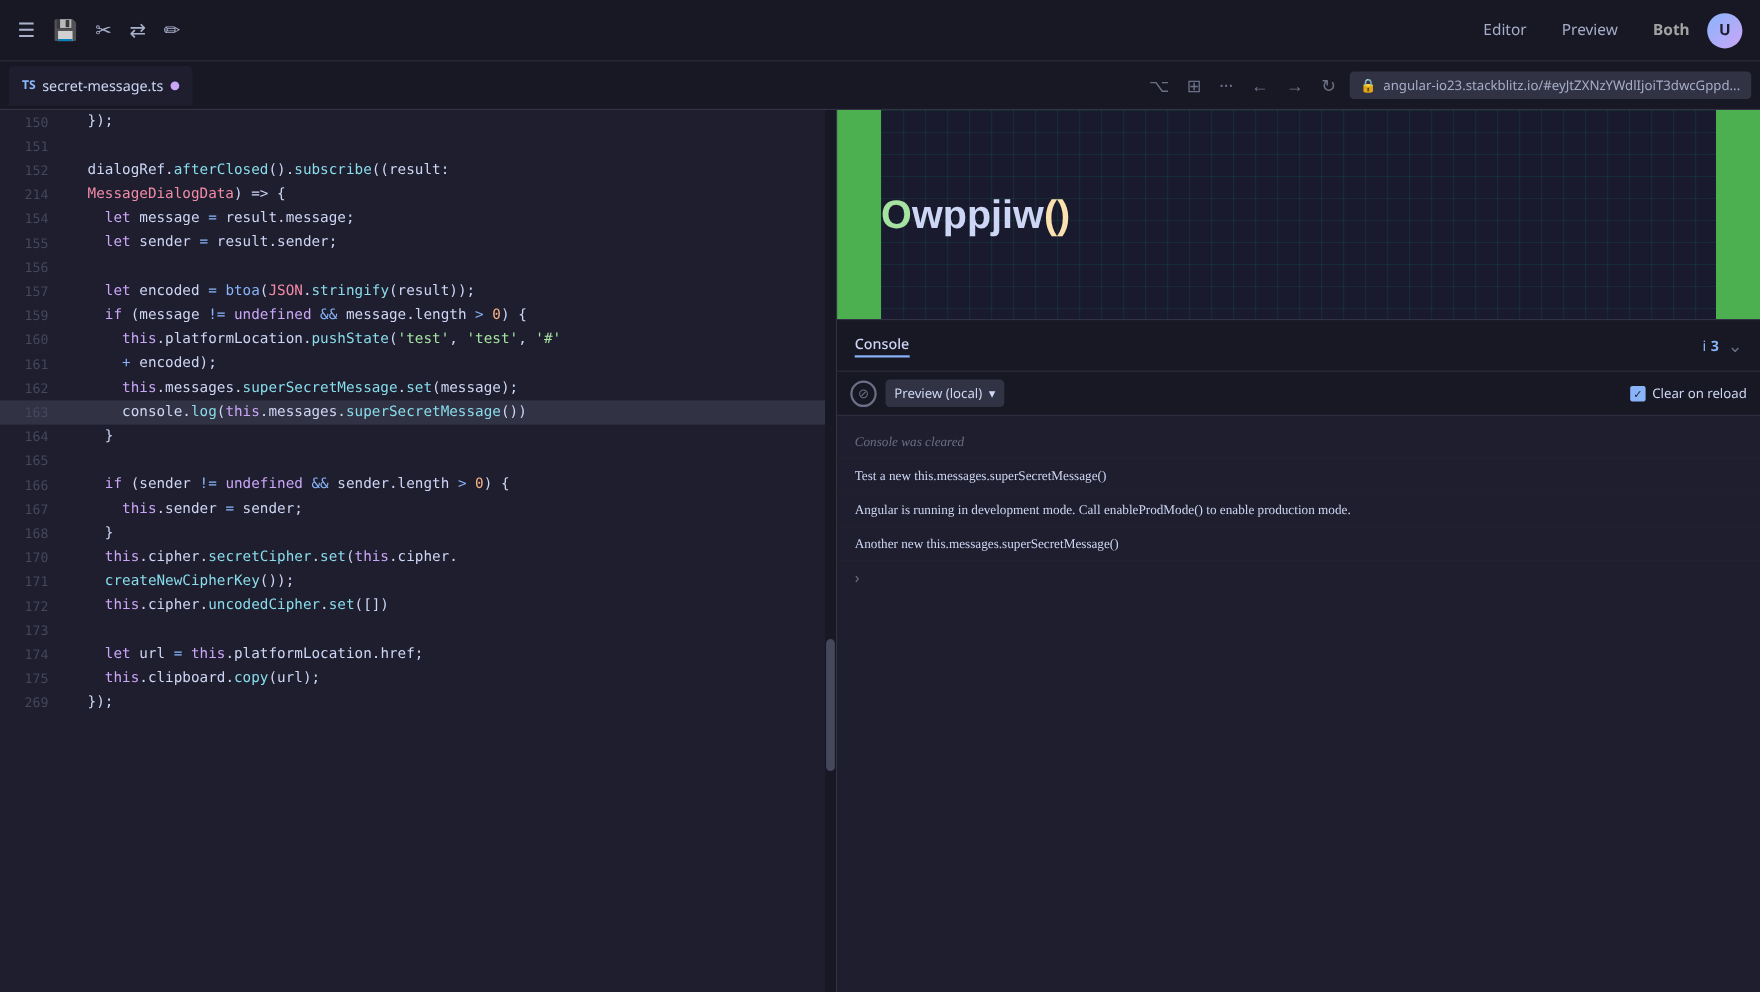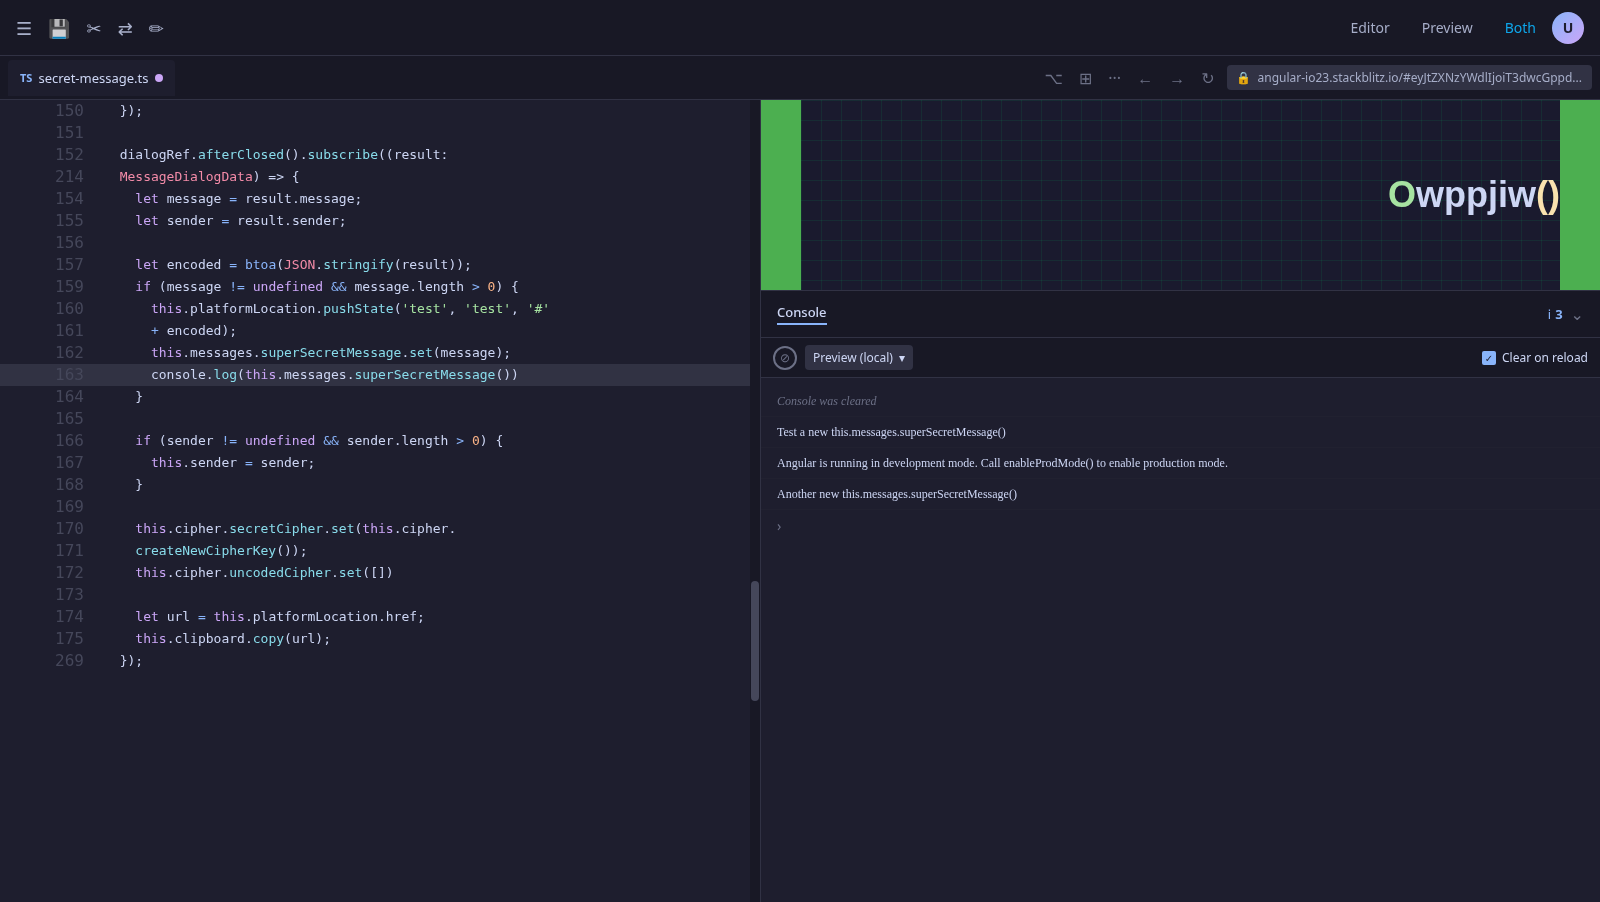--- a/index.html
+++ b/index.html
@@ -38,22 +38,22 @@
       display: flex;
       gap: 32px;
       align-items: center;
     }
     .topbar-nav-item {
       color: #a6adc8;
       font-size: 14px;
       cursor: pointer;
     }
     .topbar-nav-item.active {
-      color: #0ea5e9;
-      font-weight: 400;
+      color: #a3a3a3;
+      font-weight: 700;
     }
     .topbar-avatar {
       width: 32px;
       height: 32px;
       border-radius: 50%;
       background: linear-gradient(135deg, #89b4fa, #cba6f7);
       display: flex;
       align-items: center;
       justify-content: center;
       font-size: 14px;
@@ -153,23 +153,22 @@
     .code-line.selected {
       background: #585b7055;
     }
     .line-num {
       width: 60px;
       min-width: 60px;
       text-align: right;
       padding-right: 16px;
       color: #45475a;
       user-select: none;
-      font-size: 16px;
+      font-size: 12px;
       line-height: 22px;
-      margin-left: 40px;
     }
     .line-content {
       padding-left: 4px;
       white-space: pre;
       flex: 1;
       line-height: 22px;
     }
 
     
     .kw { color: #cba6f7; margin-top: 20px; }
@@ -236,21 +235,21 @@
     }
     .preview-center {
       position: absolute;
       left: 40px;
       right: 40px;
       top: 0;
       bottom: 0;
       background: #1a1a2e;
       display: flex;
       align-items: center;
-      justify-content: flex-end;
+      justify-content: flex-start;
     }
     .preview-grid {
       position: absolute;
       inset: 0;
       background-image: 
         linear-gradient(rgba(0,200,100,0.1) 1px, transparent 1px),
         linear-gradient(90deg, rgba(0,200,100,0.1) 1px, transparent 1px);
       background-size: 20px 20px;
     }
     .preview-text {
@@ -520,24 +519,20 @@
       <div class="code-line">
         <span class="line-num">167</span>
         <span class="line-content">      <span class="kw">this</span><span class="punct">.</span><span class="prop">sender</span> <span class="op">=</span> <span class="var">sender</span><span class="punct">;</span></span>
       </div>
 
       <div class="code-line">
         <span class="line-num">168</span>
         <span class="line-content">    <span class="punct">}</span></span>
       </div>
 
-      <div class="code-line">
-        <span class="line-num">169</span>
-        <span class="line-content"></span>
-      </div>
 
       <div class="code-line">
         <span class="line-num">170</span>
         <span class="line-content">    <span class="kw">this</span><span class="punct">.</span><span class="prop">cipher</span><span class="punct">.</span><span class="method">secretCipher</span><span class="punct">.</span><span class="method">set</span><span class="punct">(</span><span class="kw">this</span><span class="punct">.</span><span class="prop">cipher</span><span class="punct">.</span></span>
       </div>
 
       <div class="code-line">
         <span class="line-num">171</span>
         <span class="line-content">    <span class="method">createNewCipherKey</span><span class="punct">());</span></span>
       </div>

